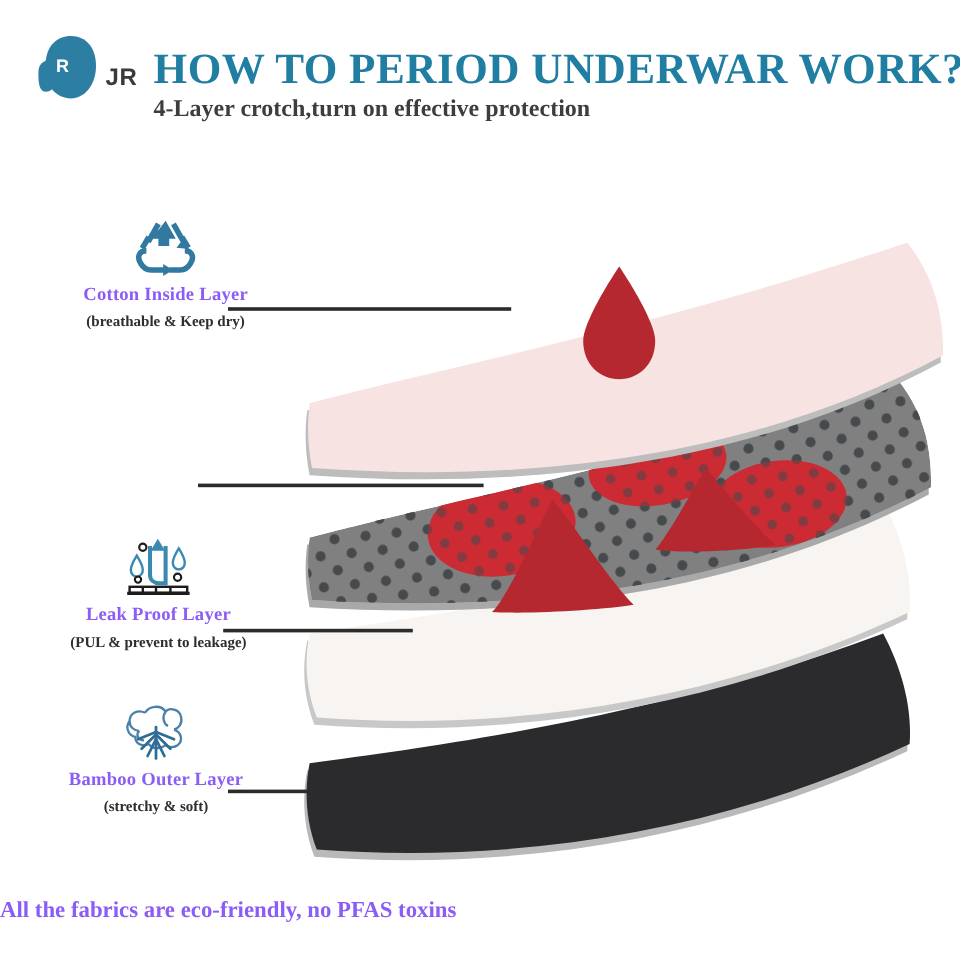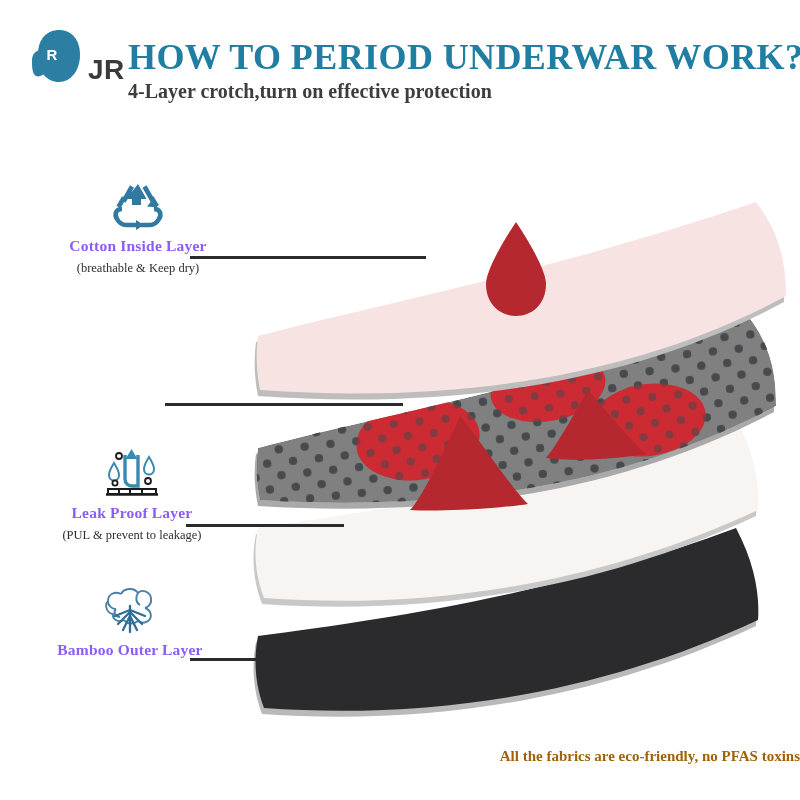--- a/index.html
+++ b/index.html
@@ -35,21 +35,21 @@
     top: 2px;
     width: 52px;
     height: 56px;
   }
   .logo-word {
     position: absolute;
     left: 66px;
     top: 28px;
     font-family: "Liberation Sans", sans-serif;
     font-weight: bold;
-    font-size: 28px;
+    font-size: 20px;
     color: #3a3a3a;
     letter-spacing: 0.5px;
   }
 
   .title {
     position: absolute;
     left: 128px;
     top: 36px;
     width: 664px;
     text-align: center;
@@ -96,21 +96,21 @@
   .label-title {
     font-size: 15.5px;
     font-weight: bold;
     color: #8b5cf6;
     letter-spacing: 0.2px;
     margin-top: 5px;
     white-space: nowrap;
   }
   .label-sub {
     font-size: 12.5px;
-    font-weight: normal;
+    font-weight: bold;
     color: #2e2e2e;
     margin-top: 4px;
     line-height: 1.45;
   }
 
   .lb-cotton   { left: 8px;  top: 176px; }
   .lb-absorb   { left: 8px;  top: 300px; }
   .lb-leak     { left: 2px;  top: 443px; }
   .lb-bamboo   { left: 0px;  top: 580px; text-align: center; }
 
@@ -124,24 +124,24 @@
   .cn-absorb { left: 165px; top: 403px; width: 238px; }
   .cn-leak   { left: 186px; top: 524px; width: 158px; }
   .cn-bamboo { left: 190px; top: 658px; width: 140px; }
 
   
   .footer {
     position: absolute;
     left: 0;
     top: 748px;
     width: 800px;
-    text-align: right;
-    font-size: 15px;
-    font-weight: bold;
-    color: #a16207;
+    text-align: left;
+    font-size: 19px;
+    font-weight: bold;
+    color: #8b5cf6;
     white-space: nowrap;
   }
 </style>
 </head>
 <body>
 
 <div id="page">
 
   <div class="logo-wrap">
     <svg class="logo-mark" viewBox="0 0 52 56">
@@ -279,17 +279,18 @@
           <path d="M31 30 L19 42"></path>
           <path d="M31 30 L43 42"></path>
           <path d="M31 28 L16 34"></path>
           <path d="M31 28 L46 34"></path>
           <path d="M31 34 L24 48"></path>
           <path d="M31 34 L38 48"></path>
         </g>
       </svg>
     </div>
     <div class="label-title">Bamboo Outer Layer</div>
+    <div class="label-sub">(stretchy &amp; soft)</div>
   </div>
 
   <div class="footer">All the fabrics are eco-friendly, no PFAS toxins</div>
 
 </div>
 
 </body></html>

